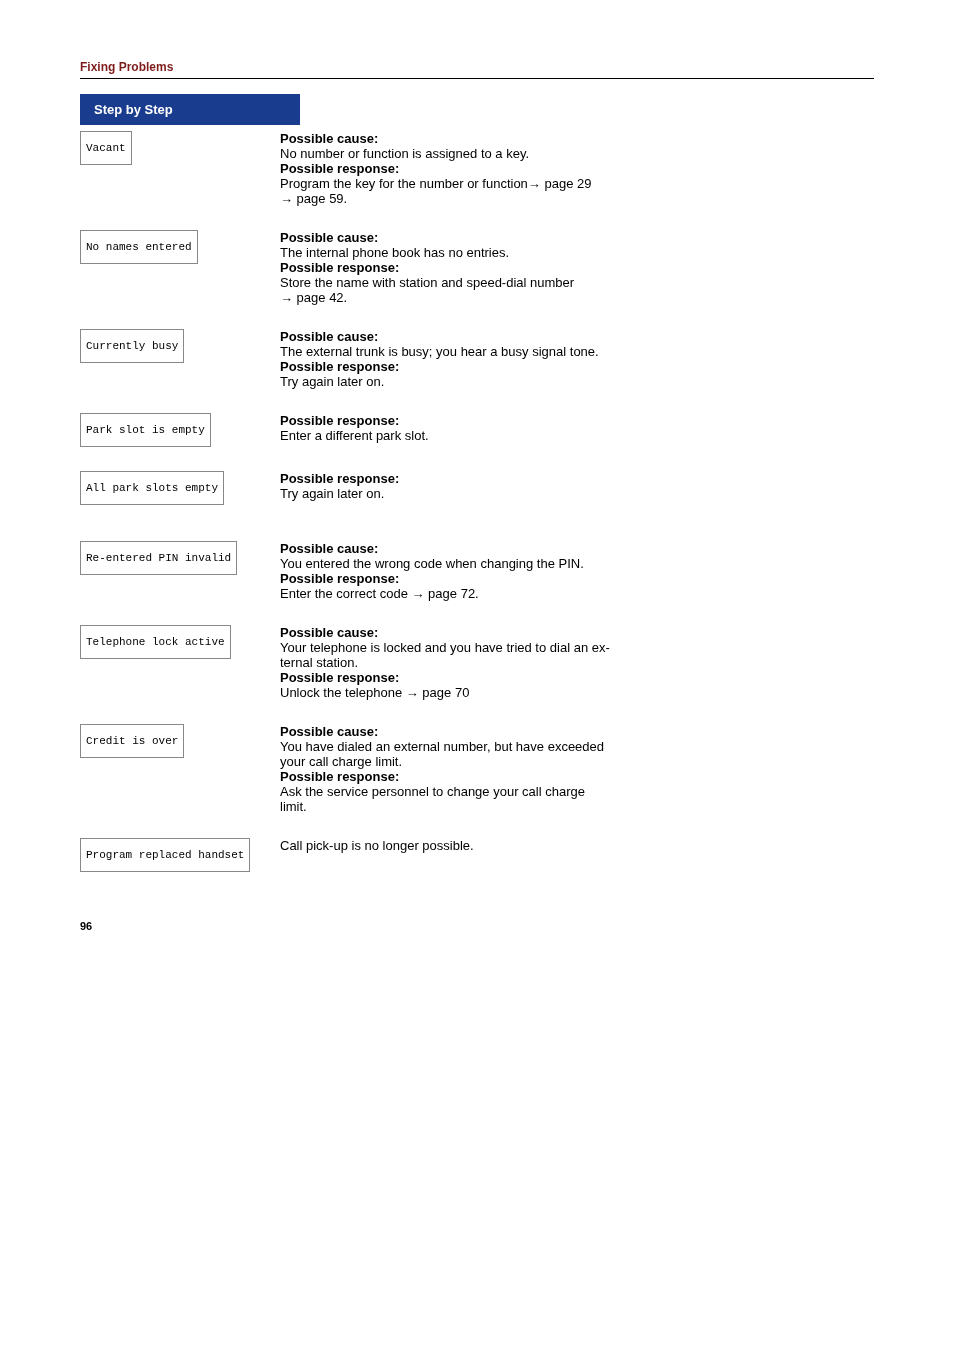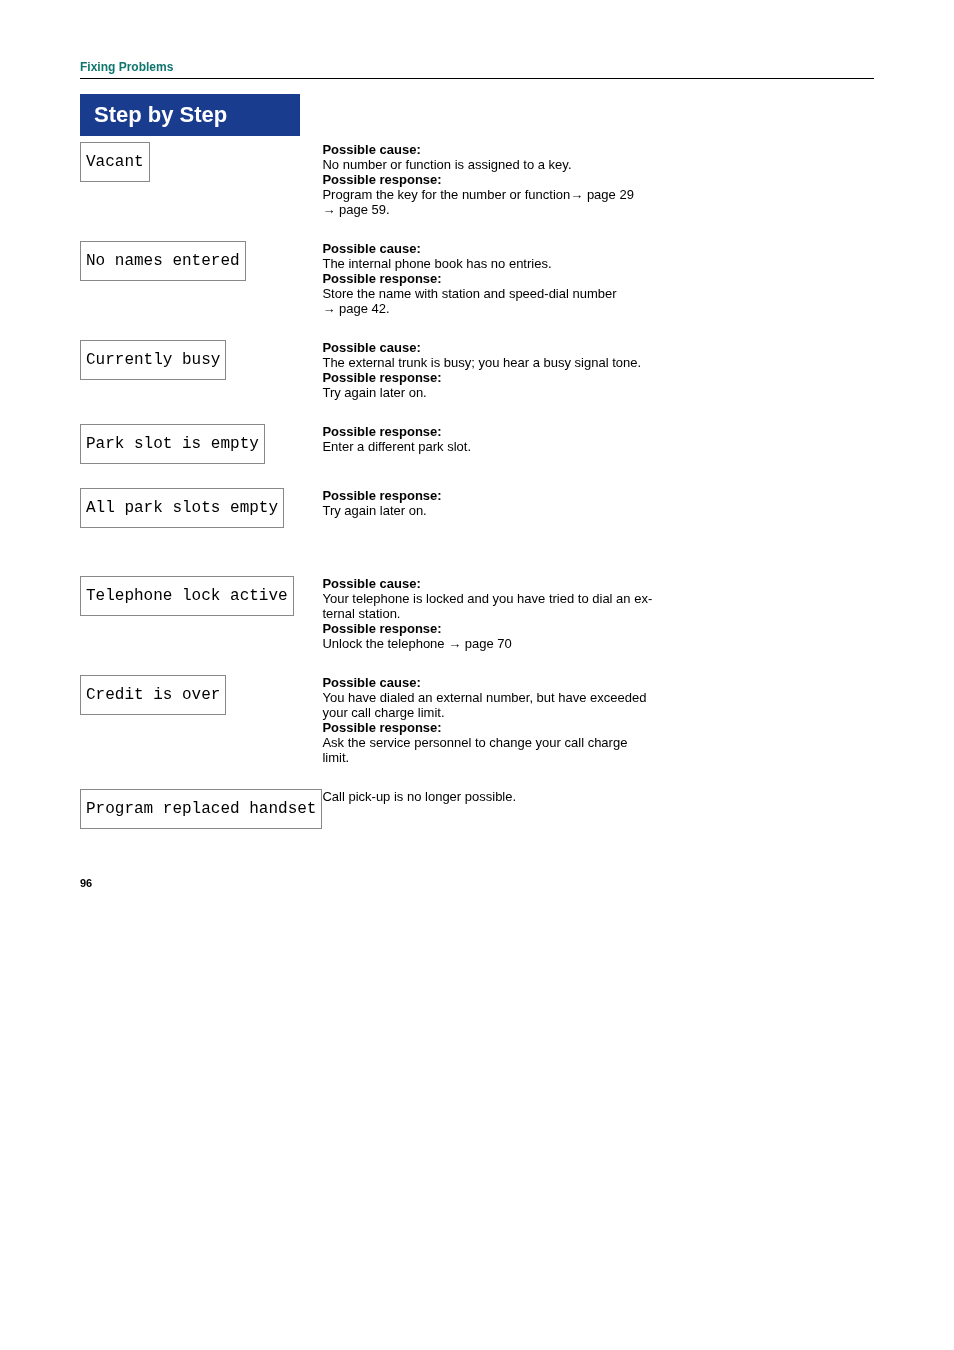--- a/index.html
+++ b/index.html
@@ -13,32 +13,32 @@
     }
     .page {
       width: 954px;
       min-height: 1350px;
       padding: 60px 80px 60px 80px;
       position: relative;
     }
     .section-title {
       font-size: 12px;
       font-weight: bold;
-      color: #0f766e;
+      color: #7f1d1d;
       margin-bottom: 4px;
     }
     .divider {
       border: none;
       border-top: 1px solid #000;
       margin-bottom: 0px;
     }
     .step-by-step-header {
       background-color: #1a3c8f;
       color: #ffffff;
-      font-size: 22px;
+      font-size: 13px;
       font-weight: bold;
       padding: 8px 14px;
       display: inline-block;
       margin-bottom: 0;
       min-width: 220px;
     }
     .content-table {
       width: 100%;
       border-collapse: collapse;
       margin-top: 0;
@@ -48,21 +48,21 @@
       padding: 6px 0;
     }
     .label-cell {
       width: 200px;
       padding-right: 20px;
       padding-top: 6px;
     }
     .label-box {
       border: 1px solid #888;
       font-family: 'Courier New', Courier, monospace;
-      font-size: 16px;
+      font-size: 11px;
       padding: 10px 5px;
       display: inline-block;
       white-space: nowrap;
     }
     .desc-cell {
       padding-top: 6px;
     }
     .bold {
       font-weight: bold;
     }
@@ -146,20 +146,29 @@
             <div>Try again later on.</div>
           </td>
         </tr>
         <tr>
           <td colspan="2" class="row-spacer"></td>
         </tr>
         <tr>
           <td colspan="2" class="row-spacer"></td>
         </tr>
         <tr>
+          <td class="label-cell"><span class="label-box">Re-entered PIN invalid</span></td>
+          <td class="desc-cell">
+            <div class="bold">Possible cause:</div>
+            <div>You entered the wrong code when changing the PIN.</div>
+            <div class="bold">Possible response:</div>
+            <div>Enter the correct code → page 72.</div>
+          </td>
+        </tr>
+        <tr>
           <td colspan="2" class="row-spacer"></td>
         </tr>
         <tr>
           <td class="label-cell"><span class="label-box">Telephone lock active</span></td>
           <td class="desc-cell">
             <div class="bold">Possible cause:</div>
             <div>Your telephone is locked and you have tried to dial an ex-</div>
             <div>ternal station.</div>
             <div class="bold">Possible response:</div>
             <div>Unlock the telephone → page 70</div>

